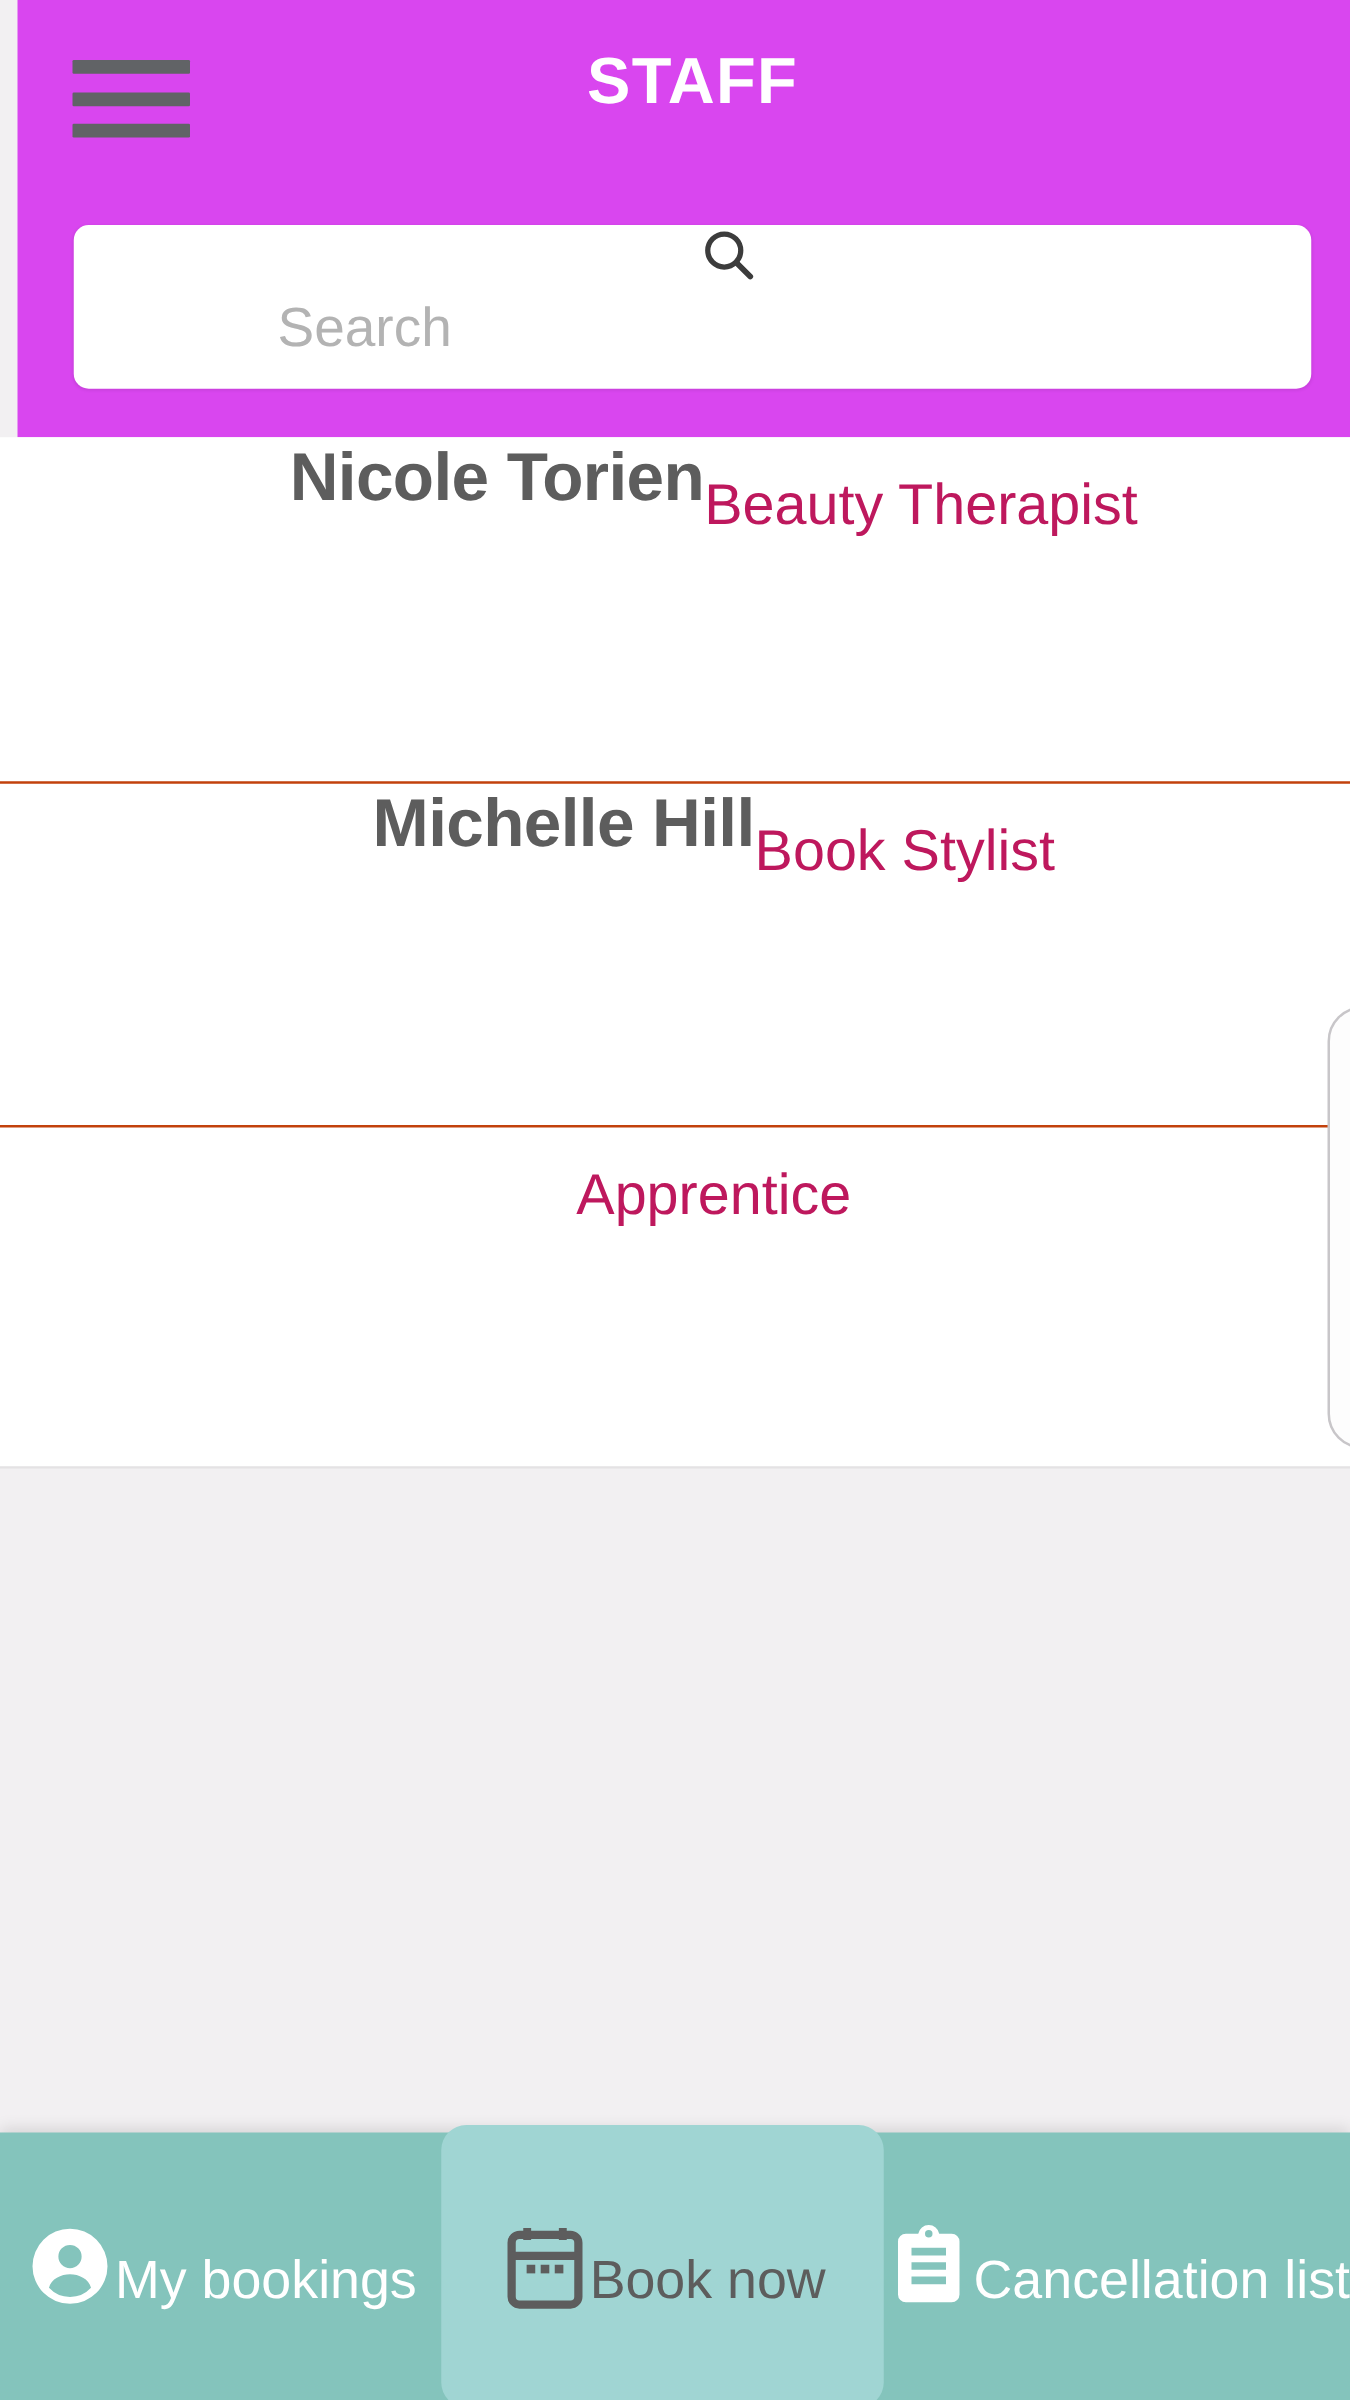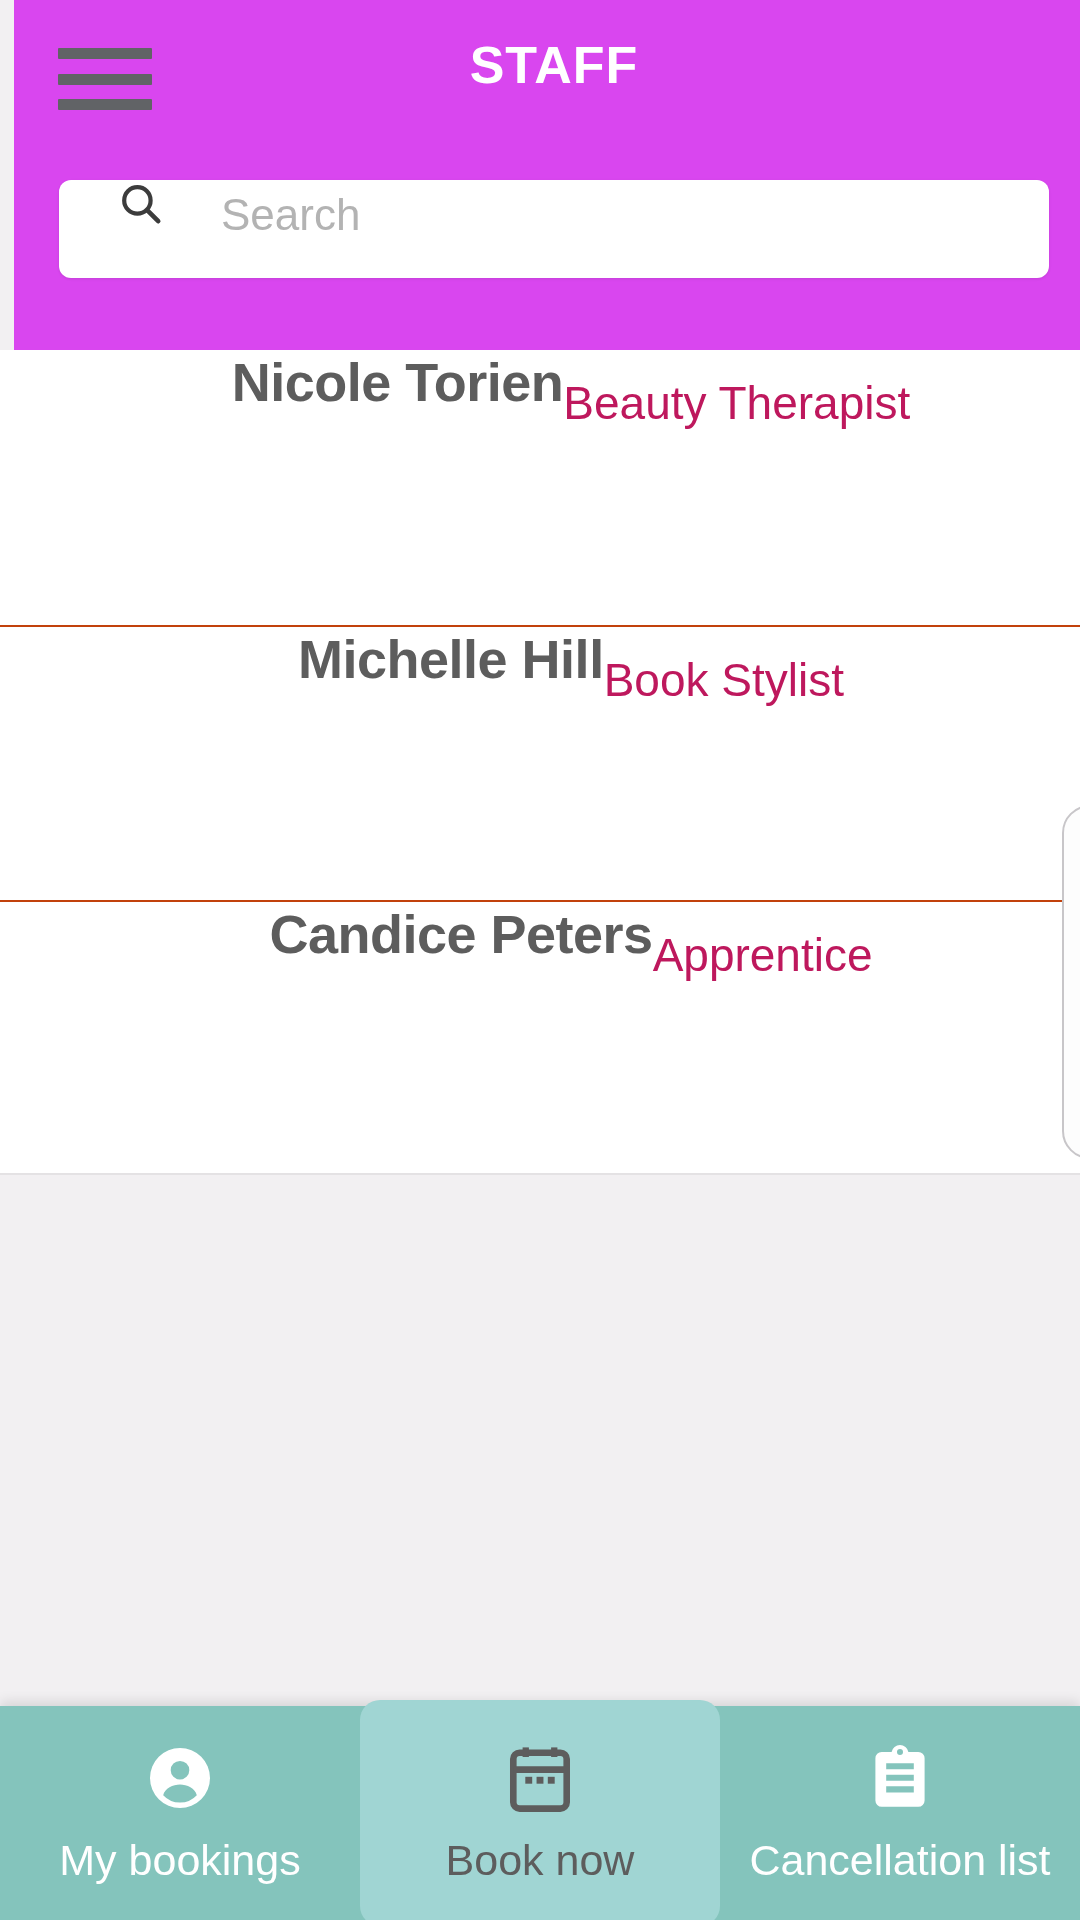--- a/index.html
+++ b/index.html
@@ -61,26 +61,28 @@
     font-weight: bold;
     letter-spacing: 1px;
     line-height: 62px;
   }
 
   .searchbar {
     position: absolute;
     left: 45px;
     top: 180px;
     width: 990px;
-    height: 98px;
+    height: 131px;
     background: #ffffff;
     border-radius: 12px;
     box-shadow: 0 1px 3px rgba(0,0,0,0.10);
     display: flex;
-    box-sizing: border-box;
+    align-items: center;
+    box-sizing: border-box;
+    flex-direction: column;
   }
   .search-icon {
     margin-left: 58px;
     width: 48px;
     height: 48px;
     flex: 0 0 auto;
     display: block;
   }
   .search-input {
     border: none;
@@ -170,21 +172,21 @@
     background: #84C4BC;
     display: flex;
     align-items: center;
     box-shadow: 0 -4px 12px rgba(0,0,0,0.12);
   }
   .nav-item {
     position: relative;
     flex: 1 1 0;
     height: 214px;
     display: flex;
-    flex-direction: column;
+    flex-direction: row;
     align-items: center;
     justify-content: center;
     cursor: pointer;
     box-sizing: border-box;
   }
   .nav-item .nav-icon {
     width: 72px;
     height: 72px;
     display: block;
   }
@@ -238,21 +240,20 @@
         <div class="staff-name">Nicole Torien</div>
         <div class="staff-role">Beauty Therapist</div>
       </div>
 
       <div class="list-item">
         <div class="staff-name">Michelle Hill</div>
         <div class="staff-role">Book Stylist</div>
       </div>
 
       <div class="list-item">
-        <div class="staff-name">Candice Peters</div>
         <div class="staff-role">Apprentice</div>
       </div>
 
     </div>
 
     <div class="edge-panel"></div>
   </div>
 
   <div class="bottom-nav">
 

